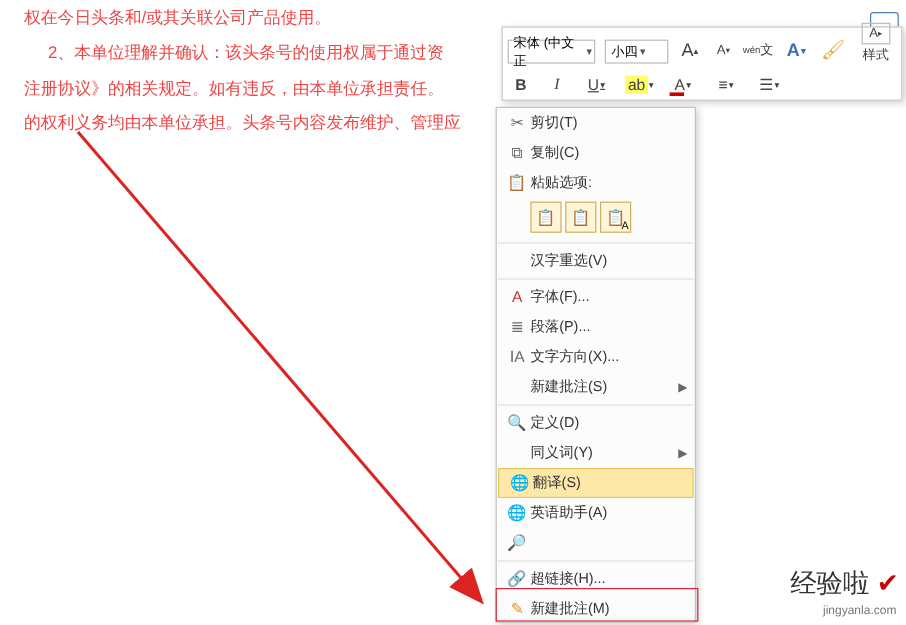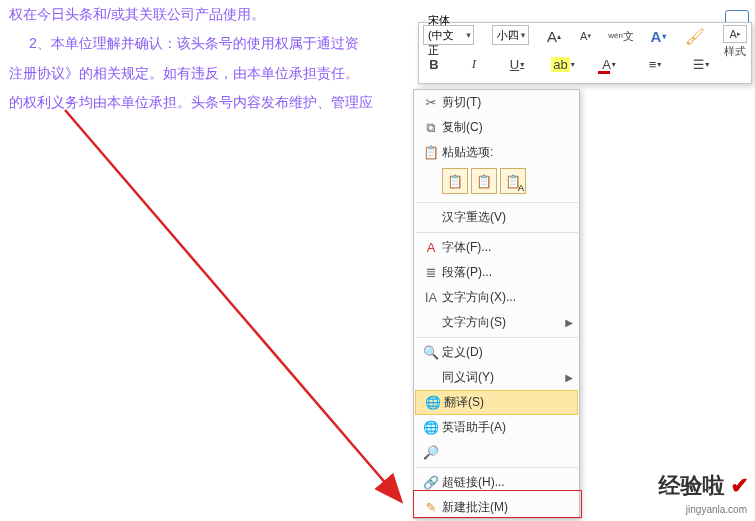--- a/index.html
+++ b/index.html
@@ -1,22 +1,22 @@
 <!DOCTYPE html>
 <html><head>
 <meta charset="utf-8">
 <style>
 *{box-sizing:border-box;margin:0;padding:0}
 body{font-family:"Microsoft YaHei","SimSun",sans-serif;font-size:14px;background:#fff;position:relative;width:755px;height:521px;overflow:hidden}
-.doc{padding:0 9px;line-height:2.1;color:#8b5cf6}
+.doc{padding:0 20px;line-height:2.1;color:#ef4444}
 .doc p{margin:0}
 .comment-icon{position:absolute;right:6px;top:10px;width:24px;height:16px;border:1.5px solid #4a7fb5;border-radius:3px}
 .comment-icon::after{content:"";position:absolute;left:4px;bottom:-5px;width:0;height:0;border:4px solid transparent;border-top-color:#4a7fb5}
 .mini-tb{position:absolute;left:418px;top:22px;width:334px;height:62px;background:#fff;border:1px solid #c6c6c6;box-shadow:2px 2px 6px rgba(0,0,0,.2);display:flex;flex-direction:column;padding:2px 4px}
-.tb-row{display:flex;align-items:flex-start;gap:18px;height:28px}
+.tb-row{display:flex;align-items:flex-end;gap:8px;height:28px}
 .tb-sel{border:1px solid #bcbcbc;background:#fff;font-size:11px;display:flex;align-items:center;height:20px;padding:0 2px 0 4px}
 .tb-sel .dd{margin-left:2px;font-size:9px;color:#555}
 .tb-btn{width:22px;height:22px;display:flex;align-items:center;justify-content:center;font-size:13px;color:#444}
 .tb-btn.dd{width:28px}
 .tb-btn .sm{font-size:8px;margin-left:1px}
 .sty{display:flex;flex-direction:column;align-items:center;width:38px;font-size:11px;color:#444;margin-left:auto}
 .sty .swatch{width:24px;height:18px;border:1px solid #bcbcbc;display:flex;align-items:center;justify-content:center;font-size:11px;margin-bottom:1px}
 .bold{font-weight:bold}
 .ital{font-style:italic;font-family:serif}
 .ul{text-decoration:underline}
@@ -27,21 +27,21 @@
 .row{display:flex;align-items:center;height:25px;padding:0 6px;cursor:default;color:#333}
 .row.hl-row{background:#fde8a8;border:1px solid #e8c858;margin:0 1px}
 .row .ic{width:22px;display:flex;align-items:center;justify-content:center;color:#6a6a6a;font-size:13px;flex-shrink:0}
 .row .lab{flex:1;white-space:nowrap}
 .row .arr{font-size:10px;color:#666}
 .sep{height:1px;background:#e0e0e0;margin:2px 1px}
 .paste-row{height:auto;padding:3px 6px 6px 28px;display:flex;gap:3px}
 .paste-ic{width:26px;height:26px;border:1px solid #d0b060;background:#fff5d8;display:flex;align-items:center;justify-content:center;font-size:13px}
 .boxed{position:absolute;left:413px;top:490px;width:169px;height:28px;border:1.5px solid #d23;pointer-events:none}
 .arrow-svg{position:absolute;left:60px;top:105px;pointer-events:none}
-.watermark{position:absolute;right:6px;bottom:20px;font-size:22px;font-weight:bold;color:#333;text-shadow:1px 1px 0 #fff,-1px -1px 0 #fff,1px -1px 0 #fff,-1px 1px 0 #fff}
+.watermark{position:absolute;right:6px;bottom:20px;font-size:22px;font-weight:normal;color:#333;text-shadow:1px 1px 0 #fff,-1px -1px 0 #fff,1px -1px 0 #fff,-1px 1px 0 #fff}
 .watermark .chk{color:#c00}
 .wm-sub{position:absolute;right:8px;bottom:6px;font-size:10px;color:#777}
 </style>
 </head>
 <body>
 
 <div class="doc">
   <p><span>权在今日头条和/或其关联公司产品使用。</span></p>
   <p style="text-indent:20px"><span>2、本单位理解并确认：该头条号的使用权属于通过资</span></p>
   <p><span>注册协议》的相关规定。如有违反，由本单位承担责任。</span></p>
@@ -120,21 +120,21 @@
   <div class="row">
       <span class="ic">≣</span>
       <span class="lab">段落(P)...</span>
     </div>
   <div class="row">
       <span class="ic">ⅠA</span>
       <span class="lab">文字方向(X)...</span>
     </div>
   <div class="row">
       <span class="ic"></span>
-      <span class="lab">文字方向(S)</span>
+      <span class="lab">新建批注(S)</span>
       <span class="arr">▶</span>
     </div>
   <div class="sep"></div>
   <div class="row">
       <span class="ic" style="color:#3a6fb7">🔍</span>
       <span class="lab">定义(D)</span>
     </div>
   <div class="row">
       <span class="ic"></span>
       <span class="lab">同义词(Y)</span>

